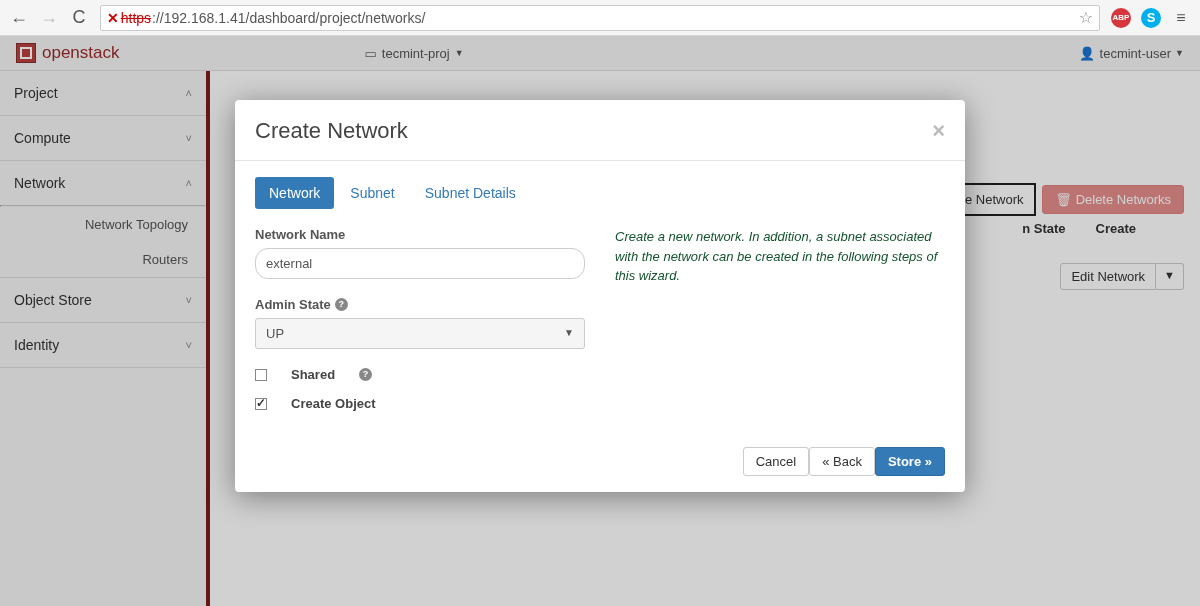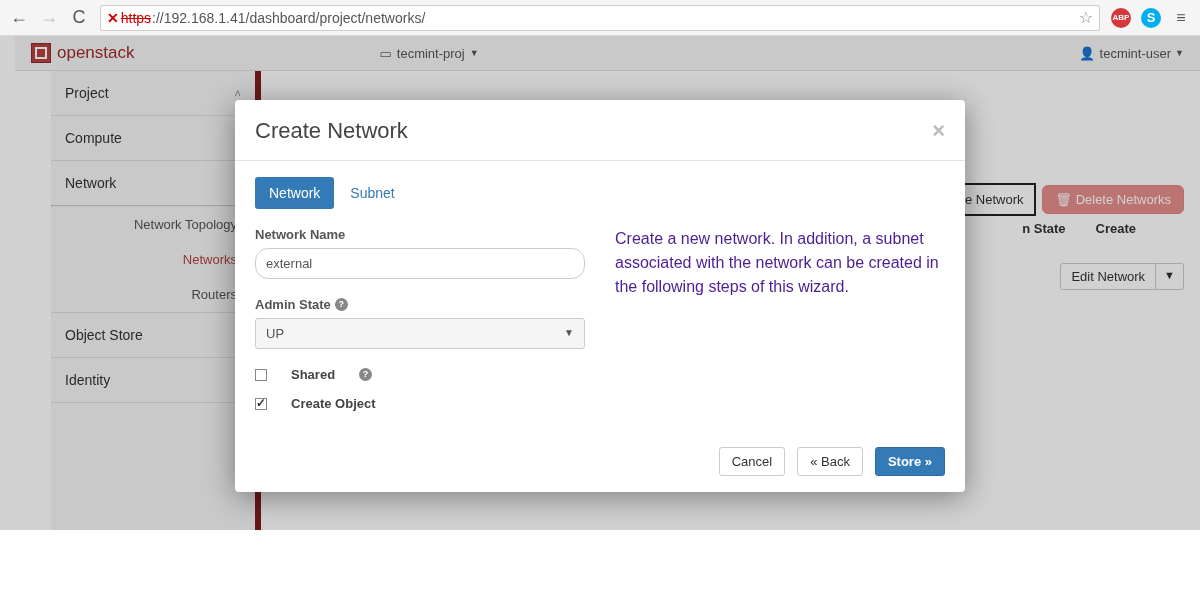--- a/index.html
+++ b/index.html
@@ -12,47 +12,47 @@
 .url-bar { flex: 1; height: 26px; margin: 0 4px; background: #fff; border: 1px solid #ccc; border-radius: 2px; display: flex; align-items: center; padding: 0 6px; font-size: 14px; color: #555; }
 .url-protocol { color: #c00; text-decoration: line-through; margin-right: 1px; position: relative; }
 .url-x { color: #c00; font-weight: bold; margin-right: 2px; }
 .url-bar .star { margin-left: auto; color: #888; font-size: 16px; }
 .ext-icon { width: 20px; height: 20px; border-radius: 3px; display: flex; align-items: center; justify-content: center; font-size: 10px; font-weight: bold; margin: 0 3px; }
 .abp { background: #d5373c; color: #fff; border-radius: 50%; font-size: 8px; }
 .skype { background: #00aff0; color: #fff; border-radius: 50%; font-size: 13px; font-weight: bold; }
 .hamburger { font-size: 16px; color: #555; width: 26px; text-align: center; cursor: pointer; }
 
 
-.app { position: relative; height: 494px; padding-left: 15px; }
+.app { position: relative; height: 570px; }
 .overlay { position: absolute; inset: 0; background: rgba(0,0,0,0.18); z-index: 5; }
 
 .topbar { height: 35px; background: #f6f6f6; border-bottom: 1px solid #ddd; display: flex; align-items: center; padding: 0 16px; }
 .logo { display: flex; align-items: center; gap: 6px; }
 .logo-mark { width: 20px; height: 20px; background: #b94040; border: 1px solid #8a2c2c; position: relative; }
 .logo-mark::after { content: ""; position: absolute; inset: 3px; border: 2px solid #fff; }
 .logo-text { font-size: 17px; color: #9d2b2b; font-weight: normal; }
 .project-sel { margin-left: 245px; color: #555; font-size: 13px; display: flex; align-items: center; gap: 5px; }
 .project-sel::before { content: "▭"; color: #666; }
 .user-sel { margin-left: auto; color: #555; font-size: 13px; display: flex; align-items: center; gap: 4px; }
 
 .body-row { display: flex; height: calc(100% - 35px); }
 
-.sidebar { width: 210px; background: #f6f6f6; border-right: 6px solid #7f1d1d; margin-left: 36px; }
+.sidebar { width: 210px; background: #f6f6f6; border-right: 4px solid #7f1d1d; }
 .side-group { border-bottom: 1px solid #ddd; }
 .side-head { padding: 14px 14px; font-size: 14px; color: #333; display: flex; justify-content: space-between; align-items: center; cursor: pointer; }
 .side-head .chev { color: #888; font-size: 11px; }
 .side-sub { padding: 10px 18px; text-align: right; font-size: 13px; color: #555; cursor: pointer; }
 .side-sub.active { color: #b94040; }
 .side-divider { border-top: 1px solid #c8c8c8; margin: 0; }
 
 .main { flex: 1; background: #fff; position: relative; padding: 20px; }
 .action-row { position: absolute; top: 112px; right: 16px; display: flex; gap: 6px; align-items: center; }
 .btn { padding: 6px 12px; border: 1px solid #ccc; background: #fff; border-radius: 3px; font-size: 13px; color: #333; cursor: pointer; }
 .btn-danger { background: #d9534f; color: #fff; border-color: #d43f3a; }
-.btn-danger.disabled { opacity: 0.65; border-radius: 6px; }
+.btn-danger.disabled { opacity: 0.65; }
 .create-outline { border: 2px solid #222; padding: 1px; }
 .table-head-row { position: absolute; top: 150px; right: 16px; display: flex; gap: 30px; font-weight: bold; font-size: 13px; color: #333; }
 .edit-split { position: absolute; top: 192px; right: 16px; display: flex; }
 .edit-split .main-b { border: 1px solid #ccc; padding: 5px 10px; font-size: 13px; background: #fff; border-radius: 3px 0 0 3px; }
 .edit-split .caret-b { border: 1px solid #ccc; border-left: none; padding: 5px 8px; font-size: 11px; background: #fff; border-radius: 0 3px 3px 0; }
 
 
 .modal { position: absolute; z-index: 10; left: 235px; top: 64px; width: 730px; background: #fff; border-radius: 4px; box-shadow: 0 5px 30px rgba(0,0,0,0.4); }
 .modal-head { padding: 18px 20px 16px; border-bottom: 1px solid #e5e5e5; display: flex; justify-content: space-between; align-items: center; }
 .modal-title { font-size: 22px; font-weight: normal; color: #444; }
@@ -64,22 +64,22 @@
 .form-row { display: flex; gap: 30px; }
 .form-col { flex: 1; }
 .field-label { font-size: 13px; color: #555; font-weight: bold; margin-bottom: 6px; display: flex; align-items: center; gap: 4px; }
 .help-q { display: inline-block; width: 13px; height: 13px; border-radius: 50%; background: #888; color: #fff; font-size: 9px; line-height: 13px; text-align: center; font-weight: bold; }
 .text-input { width: 100%; padding: 7px 10px; border: 1px solid #ccc; border-radius: 13px; font-size: 13px; color: #555; margin-bottom: 18px; }
 .select-input { width: 100%; padding: 7px 10px; border: 1px solid #ccc; border-radius: 3px; font-size: 13px; color: #555; margin-bottom: 18px; background: #f5f5f5; position: relative; }
 .select-input::after { content: "▼"; position: absolute; right: 10px; top: 8px; font-size: 10px; color: #555; }
 .check-row { display: flex; align-items: center; gap: 24px; margin-bottom: 14px; font-size: 13px; color: #444; font-weight: bold; }
 .checkbox { width: 12px; height: 12px; border: 1px solid #888; display: inline-block; position: relative; }
 .checkbox.checked::after { content: "✓"; position: absolute; top: -3px; left: 0; font-size: 12px; color: #333; }
-.help-text { font-size: 16px; color: #4c1d95; line-height: 1.5; }
-.modal-foot { padding: 12px 20px 16px; display: flex; justify-content: flex-end; gap: 12px; border-top: none; }
+.help-text { font-size: 13px; color: #14532d; line-height: 1.5; font-style: italic; }
+.modal-foot { padding: 12px 20px 16px; display: flex; justify-content: flex-end; gap: 0; border-top: none; }
 .btn-primary { background: #337ab7; color: #fff; border-color: #2e6da4; font-weight: bold; }
 </style>
 </head>
 <body>
 
 <div class="browser-bar">
   <div class="nav-btn">←</div>
   <div class="nav-btn disabled">→</div>
   <div class="nav-btn">C</div>
   <div class="url-bar">
@@ -126,21 +126,20 @@
           <span class="chev">˅</span>
         </div>
       </div>
       <div class="side-group">
         <div class="side-head">
           <span>Network</span>
           <span class="chev">˄</span>
         </div>
         <hr class="side-divider">
         <div class="side-sub">Network Topology</div>
-        <div class="side-sub active">Networks</div>
         <div class="side-sub">Routers</div>
       </div>
       <div class="side-group">
         <div class="side-head">
           <span>Object Store</span>
           <span class="chev">˅</span>
         </div>
       </div>
       <div class="side-group">
         <div class="side-head">
@@ -175,20 +174,21 @@
 
   <div class="modal">
     <div class="modal-head">
       <div class="modal-title">Create Network</div>
       <div class="close-x">×</div>
     </div>
     <div class="modal-body">
       <div class="tabs">
         <div class="tab active">Network</div>
         <div class="tab">Subnet</div>
+        <div class="tab">Subnet Details</div>
       </div>
       <div class="form-row">
         <div class="form-col">
           <div class="field-label">Network Name</div>
           <input class="text-input" value="external" style="">
           <div class="field-label">
             <span>Admin State</span>
             <span class="help-q">?</span>
           </div>
           <div class="select-input">

